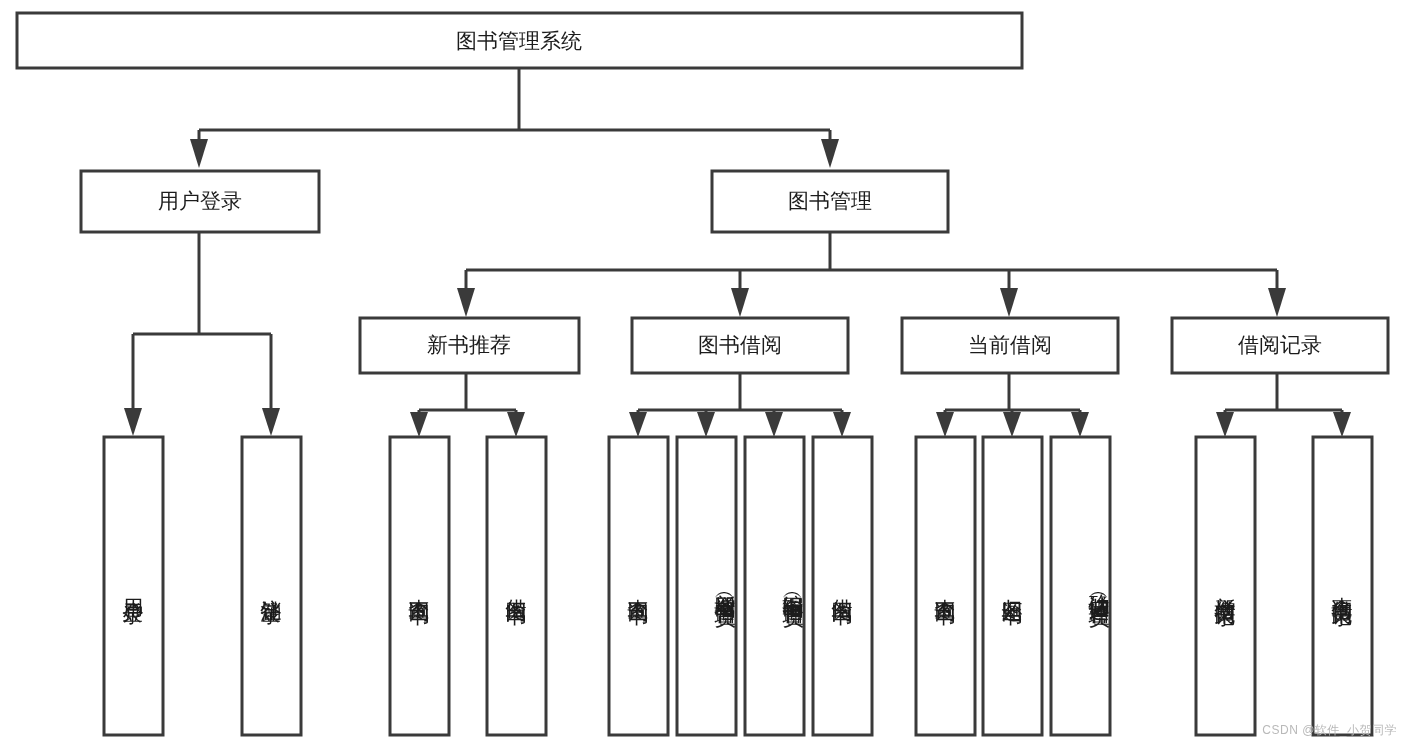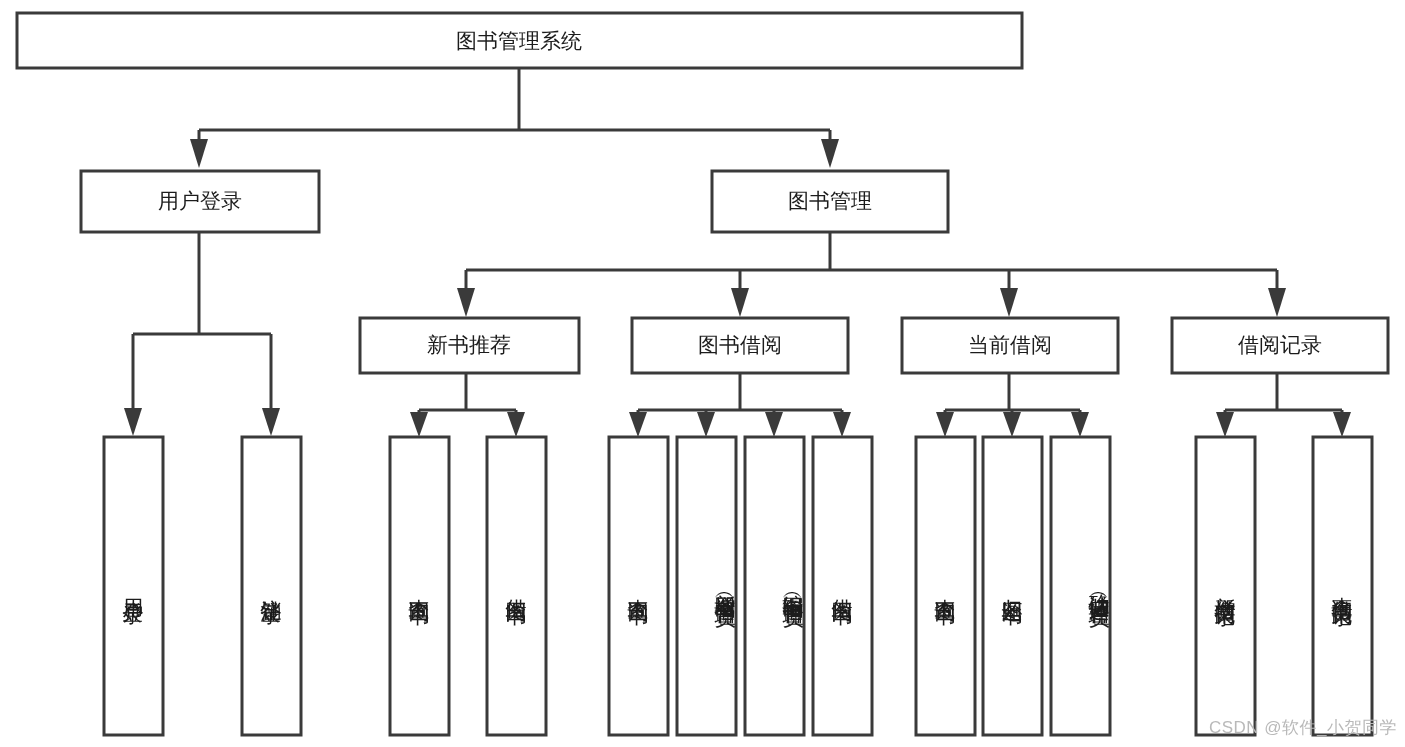--- a/index.html
+++ b/index.html
@@ -61,21 +61,21 @@
     align-items: center;
     justify-content: center;
     white-space: nowrap;
     pointer-events: none;
   }
   .watermark {
     position: absolute;
     right: 8px;
     bottom: 8px;
     font-family: "Liberation Sans", "DejaVu Sans", sans-serif;
-    font-size: 17px;
+    font-size: 12px;
     color: #b9b9b9;
     letter-spacing: 0.5px;
     white-space: nowrap;
   }
 </style>
 </head>
 <body>
 
 <div id="diagram-root">
 

